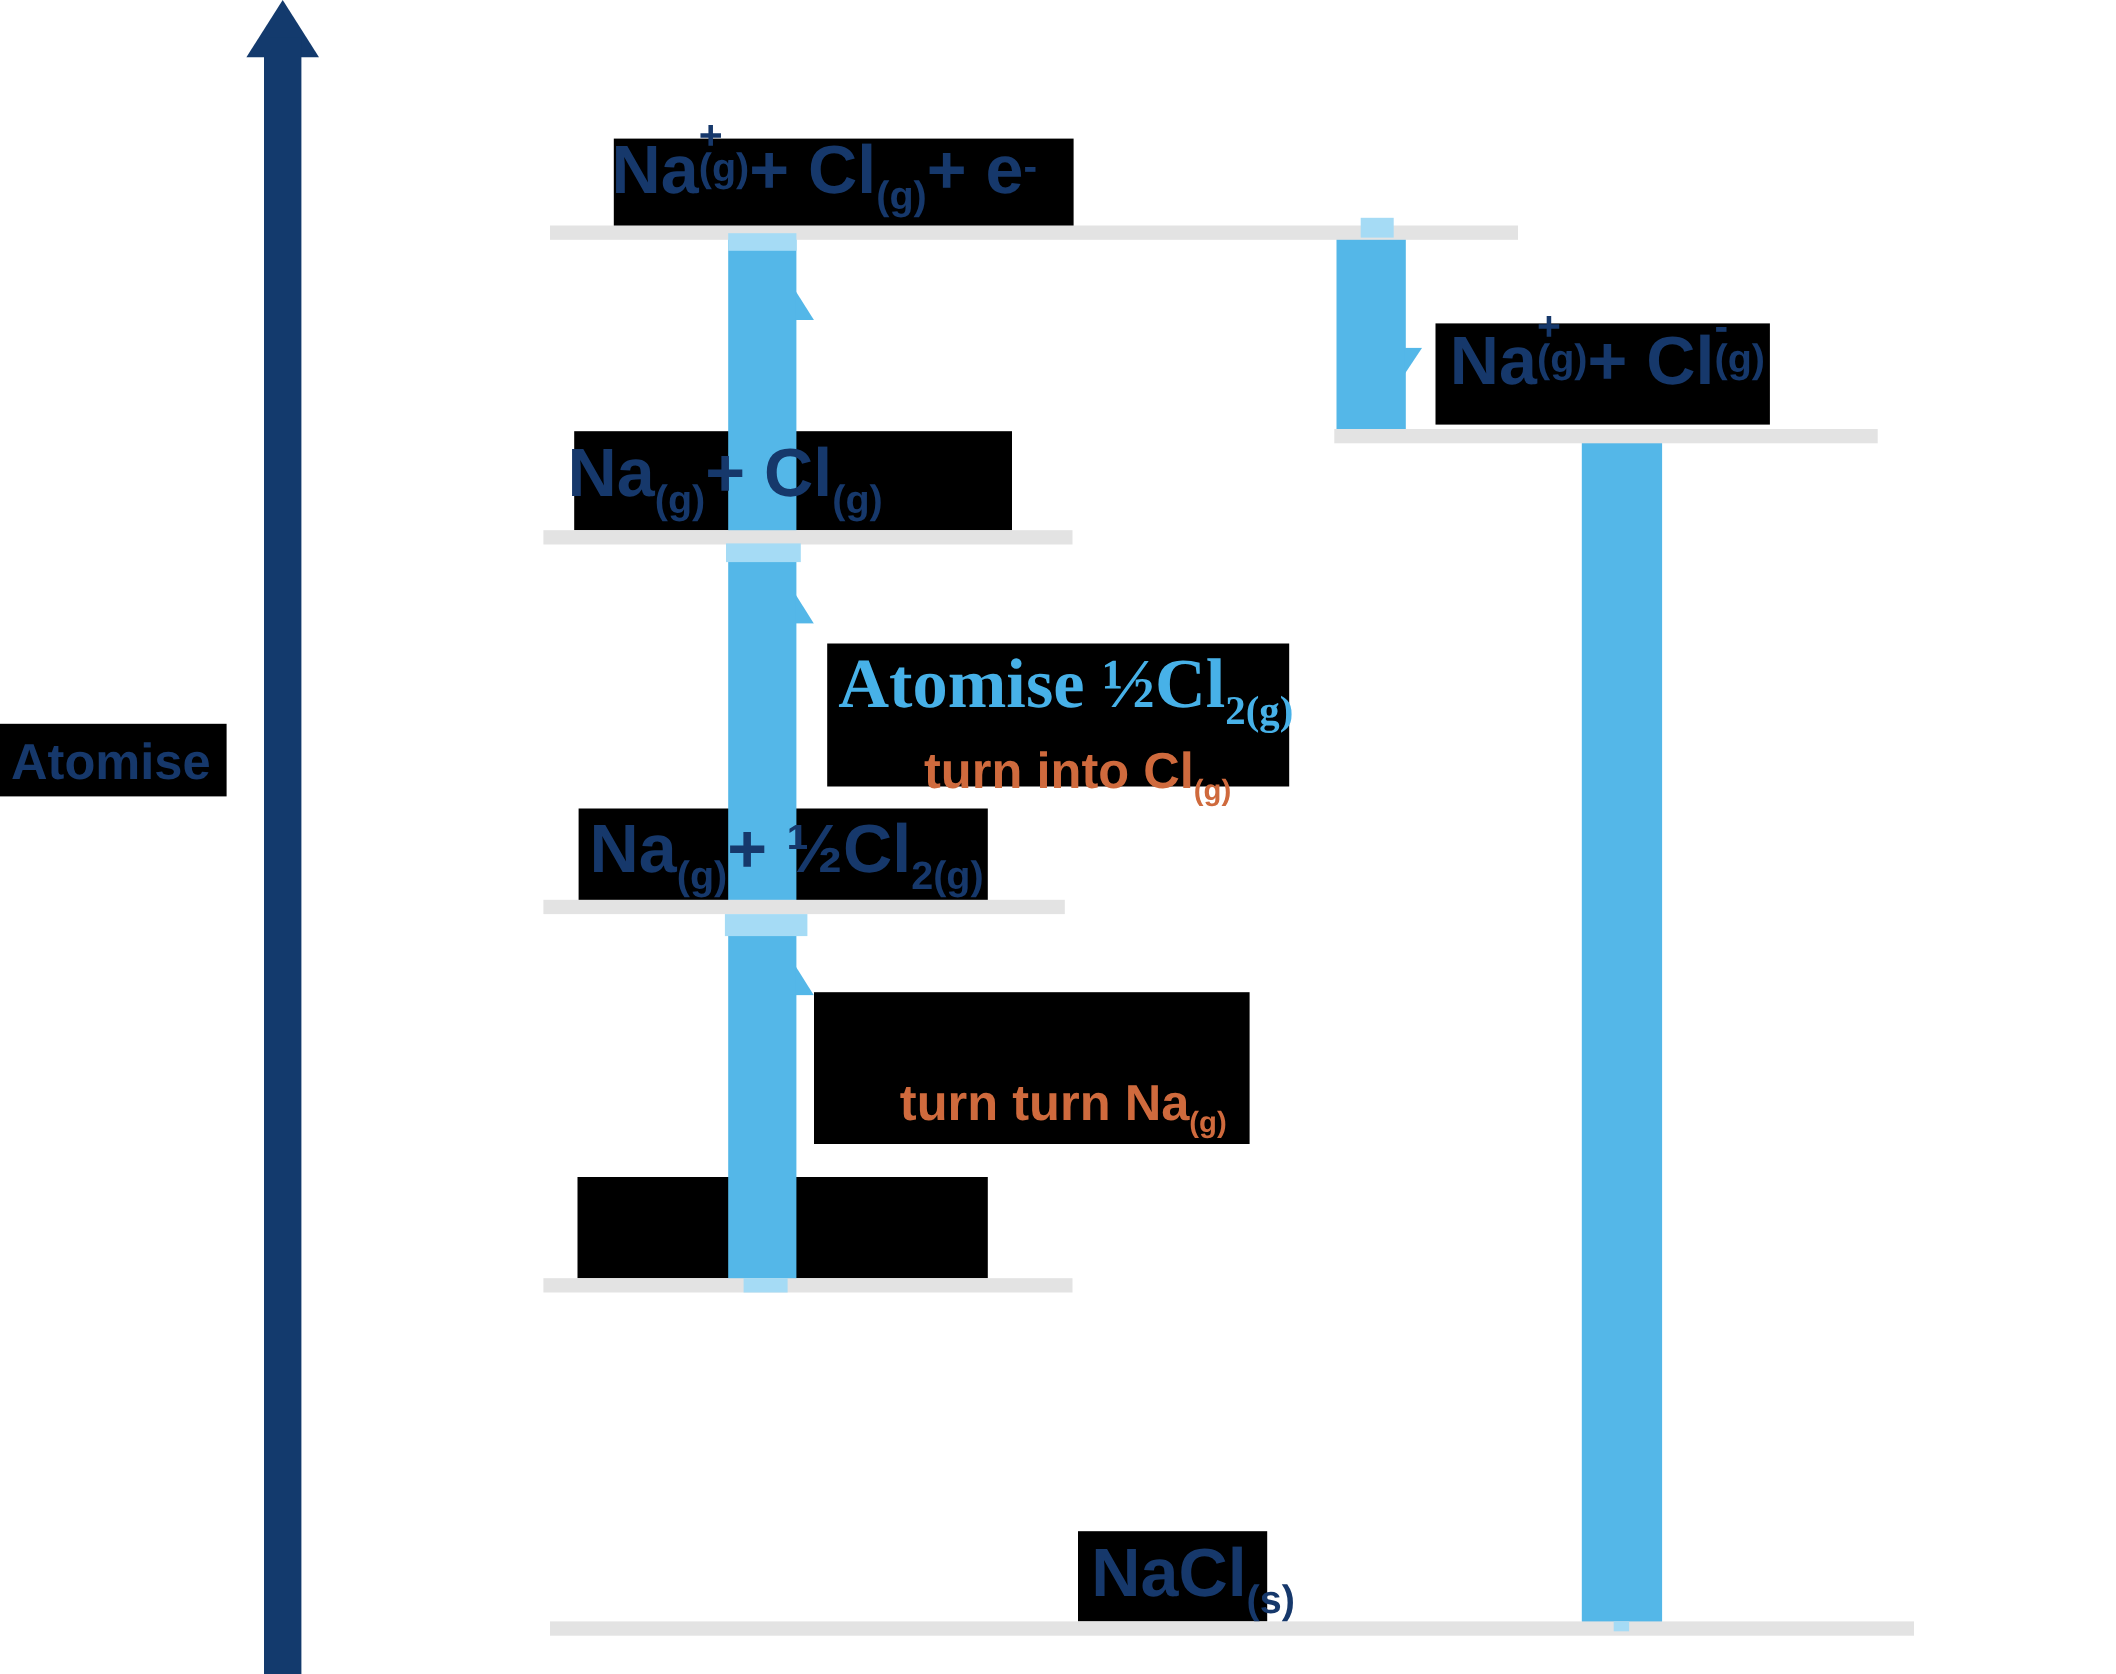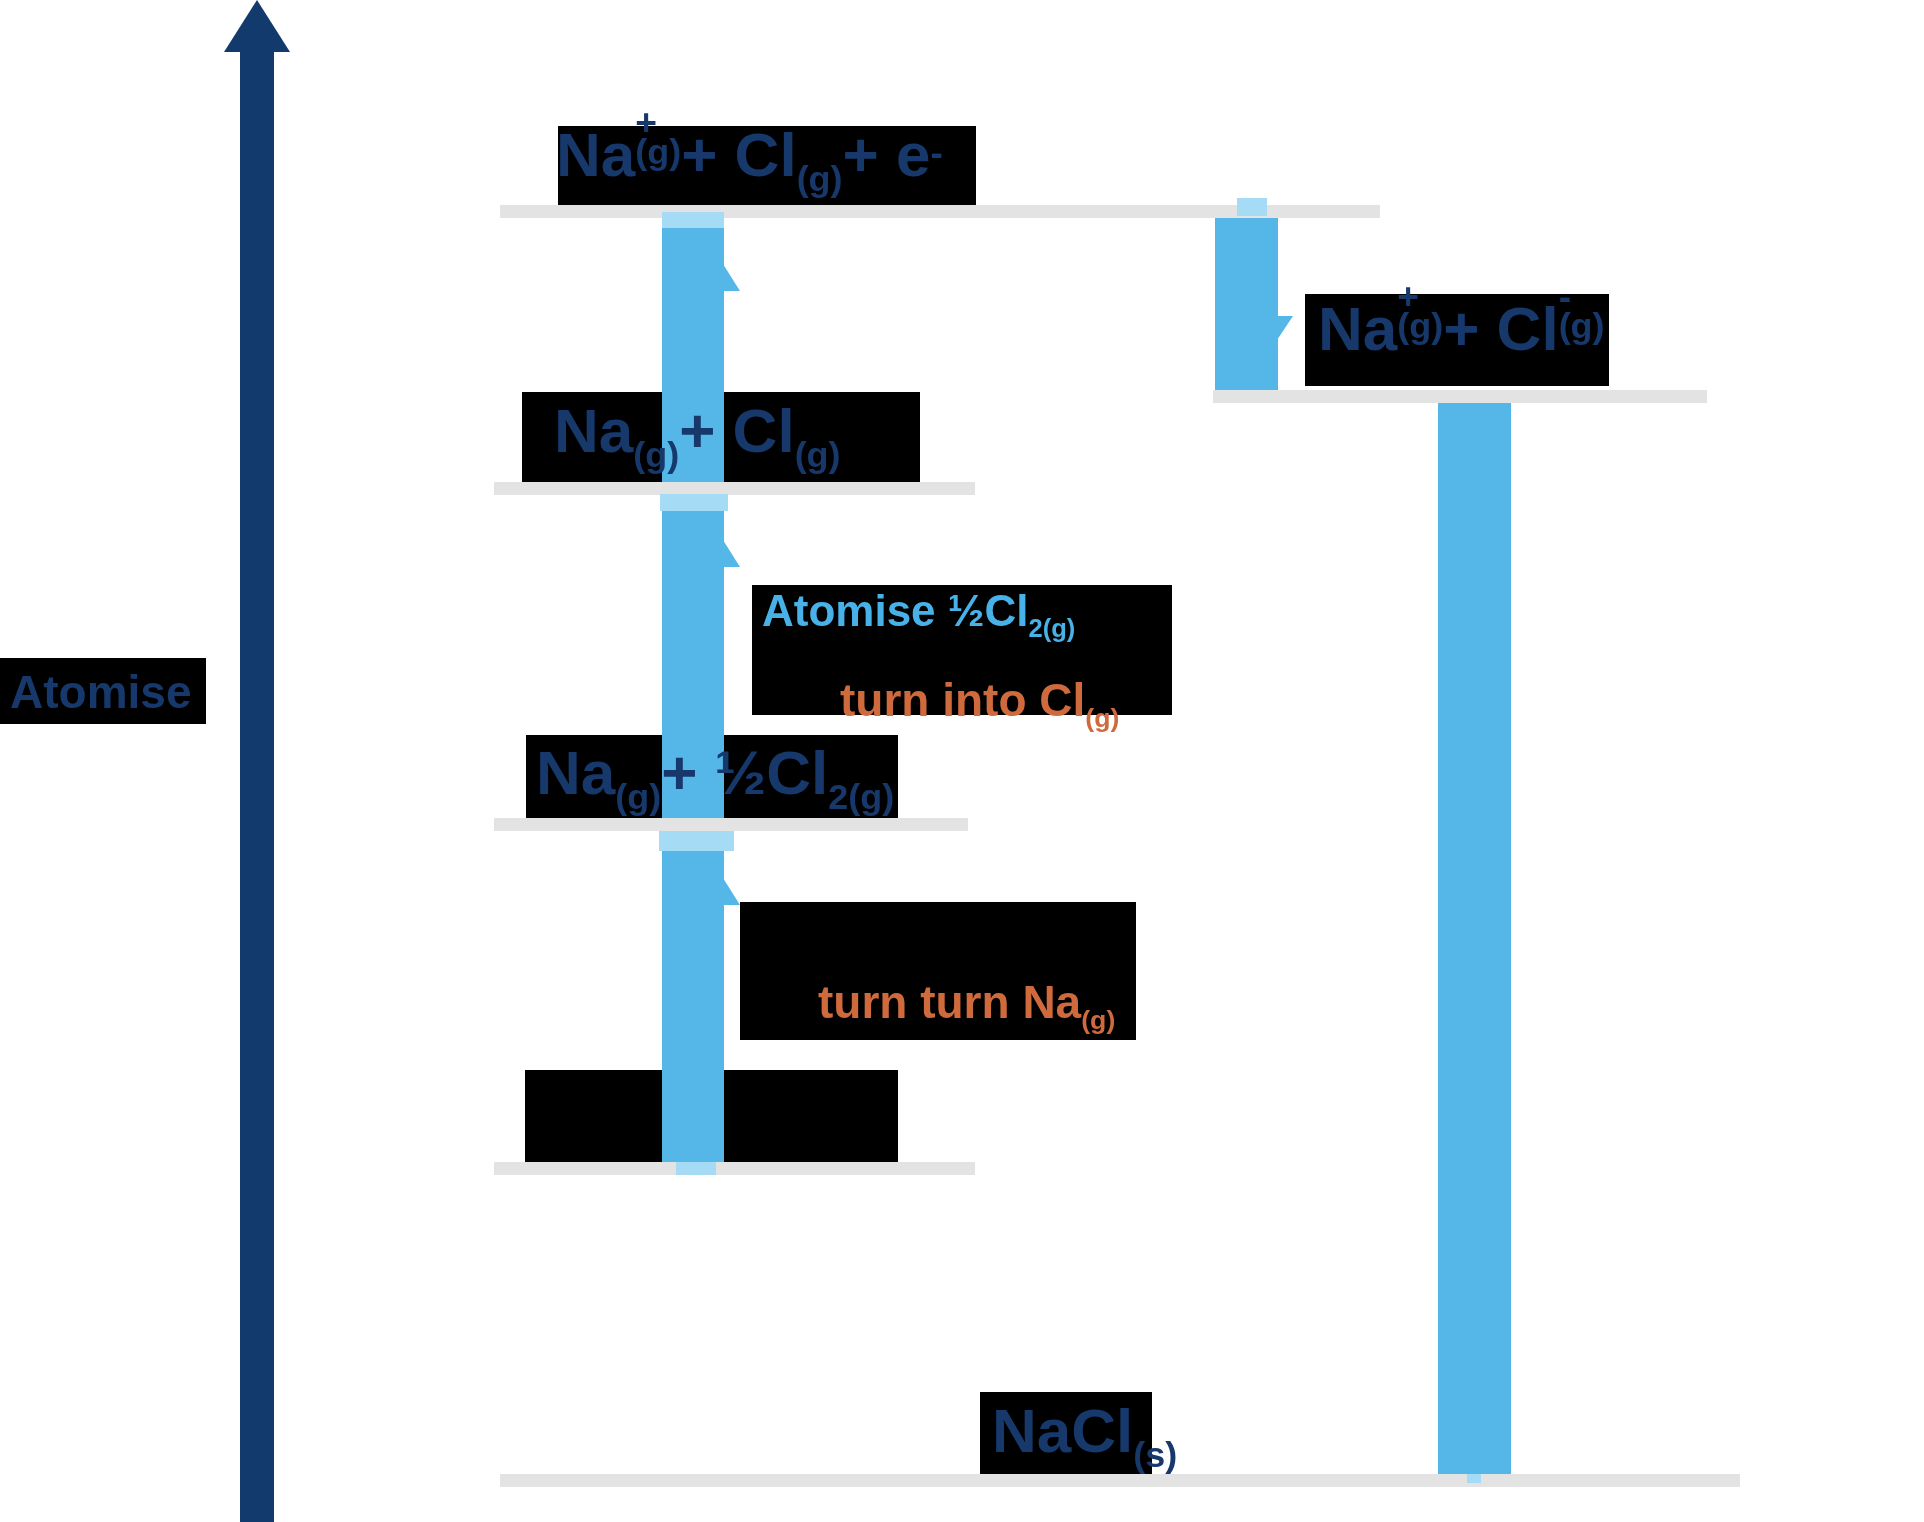--- a/index.html
+++ b/index.html
@@ -27,21 +27,21 @@
     position:absolute;z-index:5;color:#16386b;font-weight:bold;
     font-size:62px;line-height:1.05;white-space:nowrap;
   }
   .formula .t{display:inline-block;}
   .formula .sub{display:inline-block;font-size:.58em;transform:translateY(.42em);}
   .formula .sup{display:inline-block;font-size:.60em;transform:translateY(-.30em);}
   .formula .stack{display:inline-flex;flex-direction:column;align-items:flex-start;
     vertical-align:top;transform:translateY(-0.22em);line-height:.8;}
   .formula .stack .ss-sup{font-size:.60em;}
   .formula .stack .ss-sub{font-size:.58em;}
-  .heading-blue{color:#47b1e8;font-size:44px;}
+  .heading-blue{color:#47b1e8;font-size:64px;font-family:Liberation Serif, serif;}
   .note-orange{color:#cf6a3d;font-size:46px;}
   .energy-text{font-size:46px;}
 </style>
 </head>
 <body>
 
 <div class="stage">
 
   <div class="axis-head"></div>
   <div class="axis-shaft"></div>
@@ -87,21 +87,21 @@
         <span class="ss-sup">+</span>
         <span class="ss-sub">(g)</span>
       </span><span class="t"> + Cl</span><span class="sub">(g)</span><span class="t"> + e</span><span class="sup">-</span></div>
   <div class="formula" style="left:1318px;top:296px;"><span class="t">Na</span><span class="stack">
         <span class="ss-sup">+</span>
         <span class="ss-sub">(g)</span>
       </span><span class="t"> + Cl</span><span class="stack">
         <span class="ss-sup">-</span>
         <span class="ss-sub">(g)</span>
       </span></div>
-  <div class="formula" style="left:554px;top:398px;"><span class="t">Na</span><span class="sub">(g)</span><span class="t"> + Cl</span><span class="sub">(g)</span></div>
+  <div class="formula" style="left:516px;top:398px;"><span class="t">Na</span><span class="sub">(g)</span><span class="t"> + Cl</span><span class="sub">(g)</span></div>
   <div class="formula" style="left:536px;top:740px;text-align:center;"><span class="t">Na</span><span class="sub">(g)</span><span class="t"> + ½Cl</span><span class="sub">2(g)</span></div>
   <div class="formula" style="left:992px;top:1398px;text-align:center;"><span class="t">NaCl</span><span class="sub">(s)</span></div>
 
   <div class="formula heading-blue" style="left:762px;top:588px;"><span class="t">Atomise ½Cl</span><span class="sub">2(g)</span></div>
   <div class="formula note-orange" style="left:840px;top:676px;"><span class="t">turn into Cl</span><span class="sub">(g)</span></div>
   <div class="formula note-orange" style="left:818px;top:978px;"><span class="t">turn turn Na</span><span class="sub">(g)</span></div>
 
   <div class="formula energy-text" style="left:10px;top:668px;">Atomise</div>
 
 </div>

